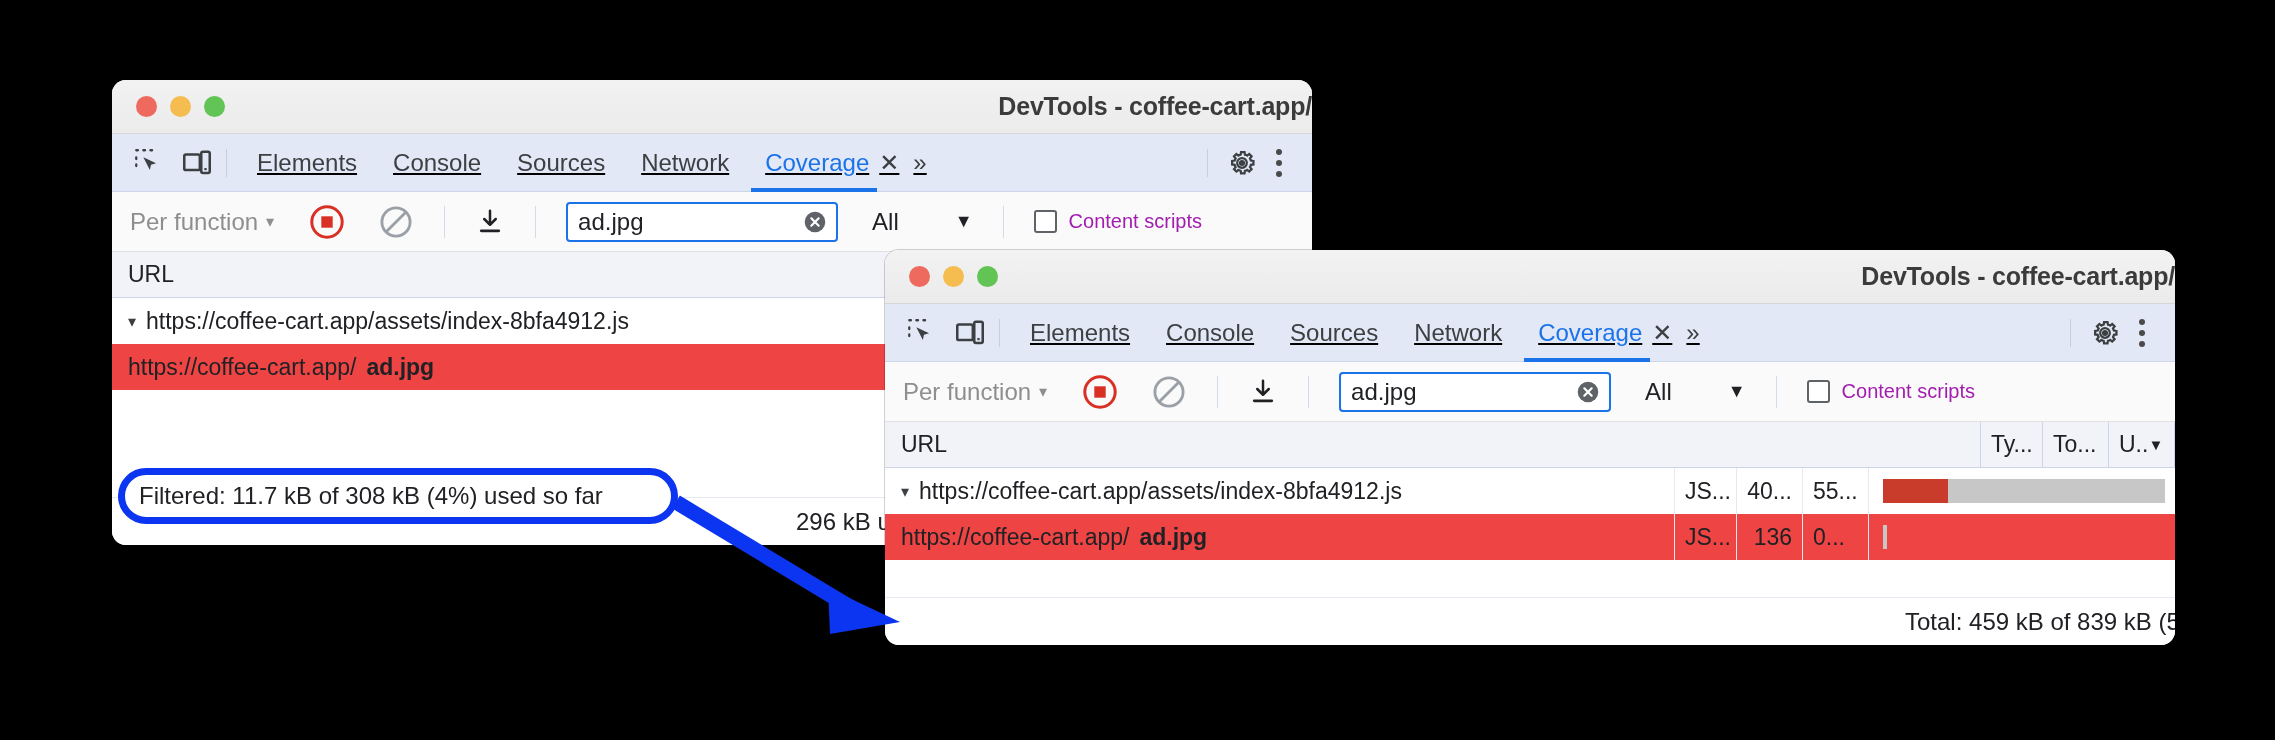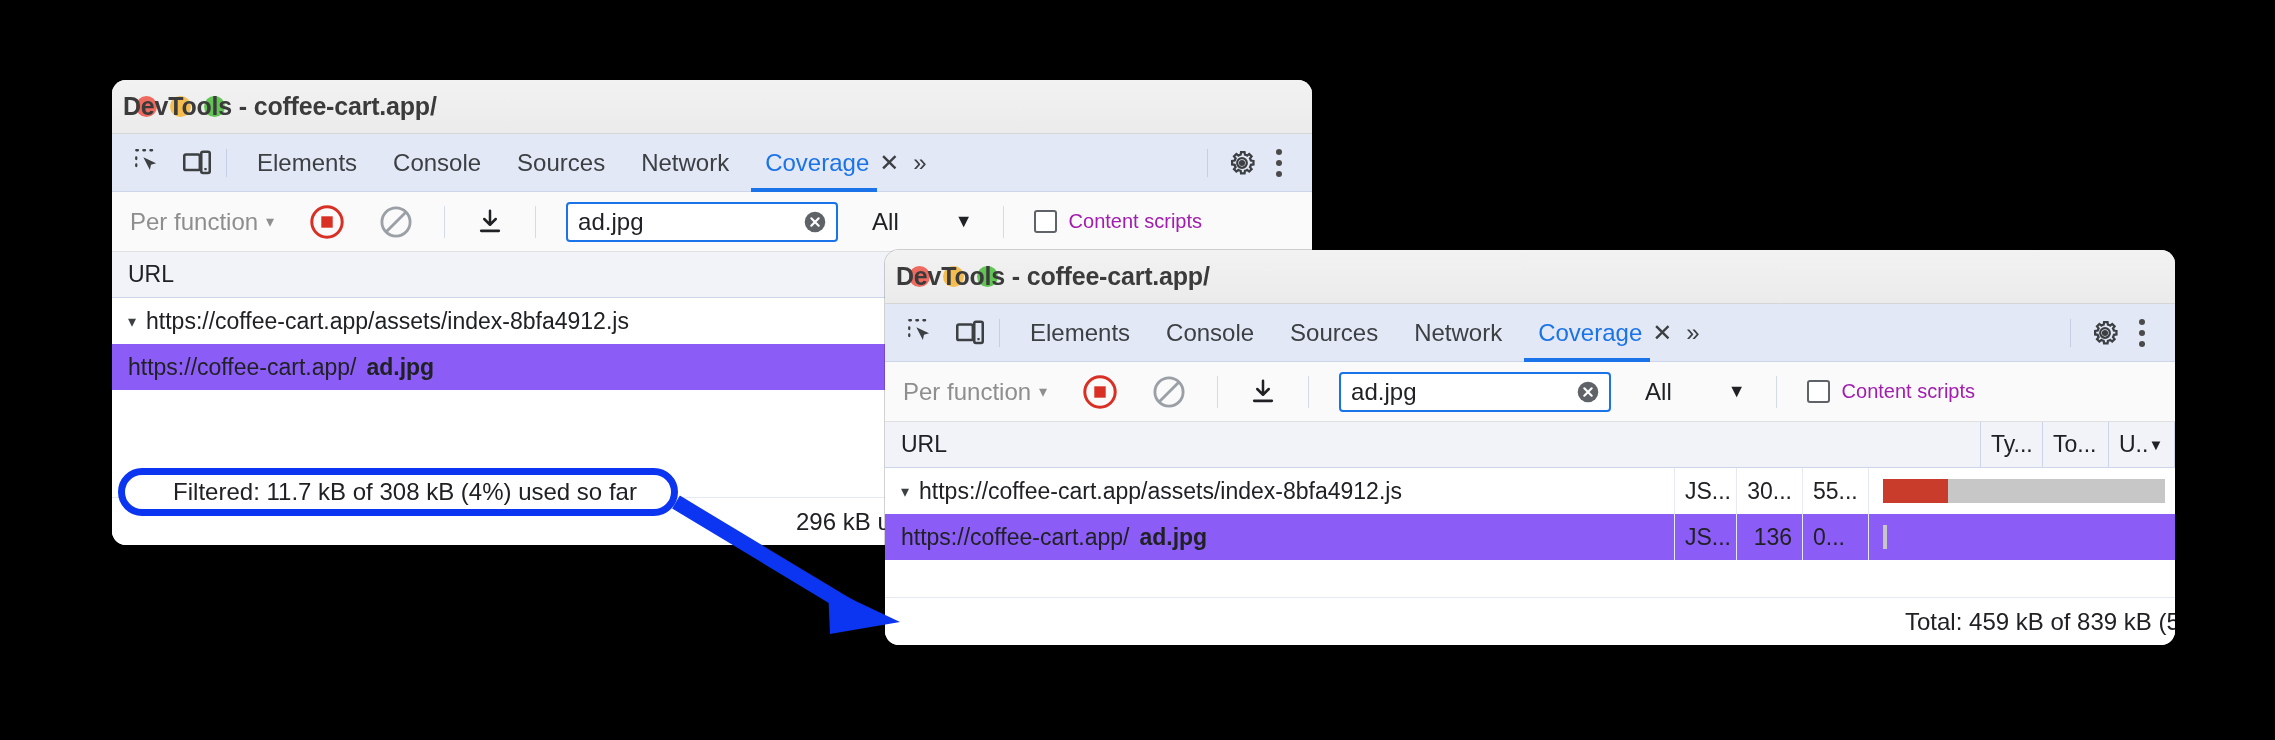--- a/index.html
+++ b/index.html
@@ -25,37 +25,37 @@
     border-bottom: 1px solid #d6d6d6;
     display: flex; align-items: center;
     position: relative;
   }
   .traffic { display: flex; gap: 13px; margin-left: 24px; }
   .dot { width: 21px; height: 21px; border-radius: 50%; }
   .dot.red    { background: #ee6a5f; }
   .dot.yellow { background: #f5bd4f; }
   .dot.green  { background: #61c454; }
   .win-title {
-    position: absolute; left: 11px; right: 0; text-align: left;
+    position: absolute; left: 11px; right: 0; text-align: right;
     font-size: 25px; font-weight: bold; color: #3b3b3b;
     letter-spacing: -0.2px;
   }
 
   
   .tabstrip {
     height: 58px;
     background: #e3e8f6;
     display: flex; align-items: center;
     border-bottom: 1px solid #cdd5e8;
     position: relative;
   }
   .tb-icons { display: flex; align-items: center; gap: 14px; padding-left: 20px; }
   .tb-ico { width: 34px; height: 34px; display: block; }
   .vsep { width: 1px; height: 28px; background: #c6cee3; margin: 0 12px; }
-  .tabs { display: flex; align-items: flex-end; }
+  .tabs { display: flex; align-items: flex-end; text-decoration: underline; }
   .tab {
     font-size: 24px; color: #3c4043;
     padding: 0 18px; height: 58px;
     display: flex; align-items: center; position: relative;
     white-space: nowrap;
   }
   .tab.active { color: #1a73e8; padding-right: 8px; }
   .tab.active::after {
     content: ""; position: absolute; left: 4px; right: 0; bottom: 0;
     height: 4px; background: #1a73e8;
@@ -127,21 +127,21 @@
   .th { padding: 0 10px; border-right: 1px solid #cdd5e8; height: 46px;
         display:flex; align-items:center; overflow:hidden; white-space:nowrap;}
   .th.url { flex: 1 1 auto; padding-left: 16px; }
   .th.ty  { flex: 0 0 62px; }
   .th.to  { flex: 0 0 66px; }
   .th.us  { flex: 0 0 66px; }
   .th.viz { flex: 0 0 auto; border-right: 0; padding-left: 14px; }
 
   .trow { height: 46px; display: flex; align-items: center;
           font-size: 23px; color: #202124; background: #fff; }
-  .trow.alt { background: #8b5cf6; }
+  .trow.alt { background: #ef4444; }
   .td { padding: 0 10px; border-right: 1px solid #e4e9f4; height: 46px;
         display:flex; align-items:center; overflow:hidden; white-space:nowrap; }
   .td.url { flex: 1 1 auto; padding-left: 16px; gap: 10px; }
   .td.ty  { flex: 0 0 62px; }
   .td.to  { flex: 0 0 66px; justify-content: flex-end; }
   .td.us  { flex: 0 0 66px; }
   .td.viz { flex: 0 0 auto; border-right: 0; padding-left: 14px; }
   .tri { font-size: 16px; color: #3c4043; }
   .indent { padding-left: 46px; }
   .bold { font-weight: bold; }
@@ -415,21 +415,21 @@
           <span style="font-size:15px;">▼</span>
       </div>
     </div>
 
     <div class="trow">
       <div class="td url">
         <span class="tri">▾</span>
         <span>https://coffee-cart.app/assets/index-8bfa4912.js</span>
       </div>
       <div class="td ty">JS...</div>
-      <div class="td to">30...</div>
+      <div class="td to">40...</div>
       <div class="td us">55...</div>
       <div class="td viz">
         <span class="bar">
           <span class="used" id="bar0used" style="width: 23%;"></span>
           <span class="unused" style="flex:1;"></span>
         </span>
       </div>
     </div>
 
     <div class="trow alt">
@@ -446,18 +446,18 @@
         </span>
       </div>
     </div>
 
     <div class="statusbar">
       <span class="status-left" style="visibility:hidden;">Filtered: 136 B of 136 B (100%) used so far, 0 B unused</span>
       <span class="status-right" style="position:absolute; left:1006px;">Total: 459 kB of 839 kB (55%) used so far,...</span>
     </div>
   </div>
 
-  <div class="callout" style="left:118px; top:468px; width:560px; height:48px;justify-content:center;">
+  <div class="callout" style="left:118px; top:468px; width:560px; height:56px;">
     <span>Filtered: 11.7 kB of 308 kB (4%) used so far</span>
   </div>
 
 
 </div>
 
 </body></html>

